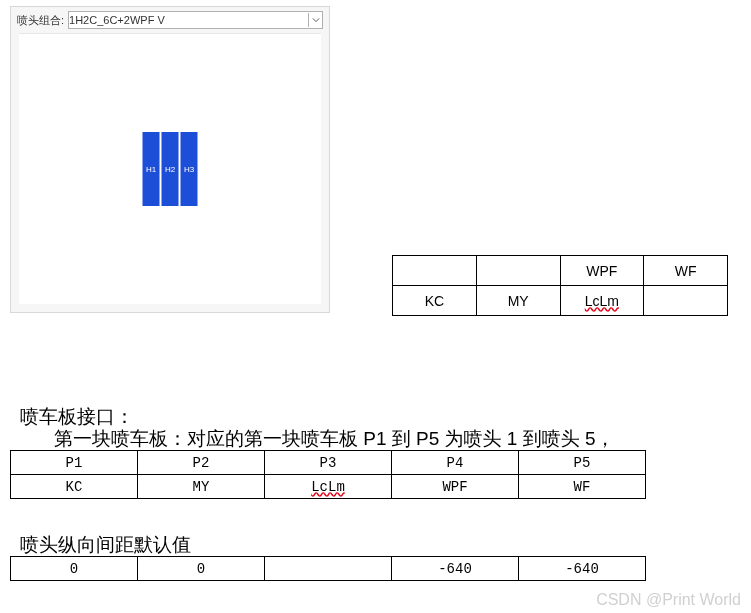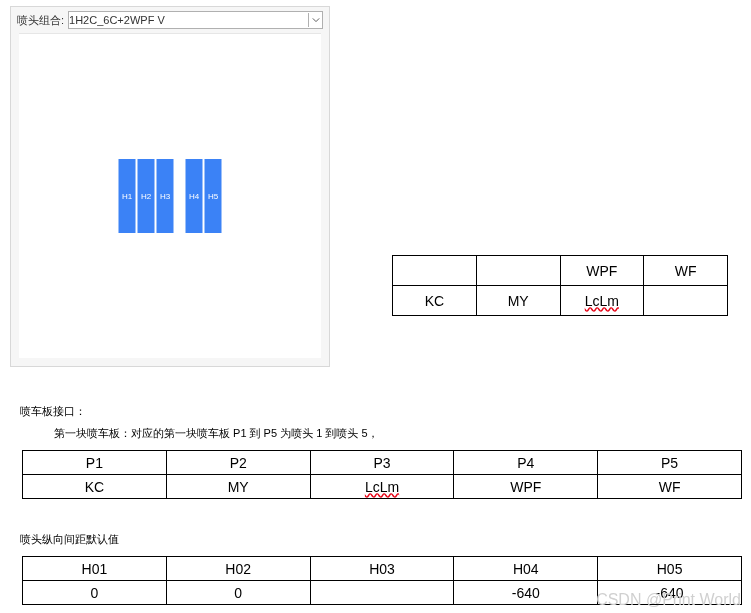--- a/index.html
+++ b/index.html
@@ -10,21 +10,21 @@
       font-family: "Microsoft YaHei", SimSun, Arial, sans-serif;
       font-size: 14px;
       color: #000;
       position: relative;
     }
     .app-window {
       position: absolute;
       left: 10px;
       top: 6px;
       width: 320px;
-      height: 361px;
+      height: 307px;
       border: 1px solid #d8d8d8;
       background: #f6f6f6;
     }
     .dd-row {
       display: flex;
       align-items: center;
       padding: 4px 6px;
       font-size: 11px;
       color: #333;
     }
@@ -61,21 +61,21 @@
       left: 50%;
       top: 50%;
       transform: translate(-50%, -50%);
       display: flex;
       gap: 12px;
     }
     .cluster { display: flex; gap: 2px; }
     .head {
       width: 17px;
       height: 74px;
-      background: #3b82f6;
+      background: #1d4ed8;
       color: #fff;
       font-size: 8px;
       display: flex;
       align-items: center;
       justify-content: center;
     }
 
     .small-table {
       position: absolute;
       left: 392px;
@@ -87,32 +87,33 @@
     .small-table td {
       border: 1px solid #000;
       text-align: center;
       height: 30px;
       padding: 2px 4px;
     }
 
     .section-text {
       position: absolute;
       left: 20px;
-      font-size: 11px;
+      font-size: 19px;
     }
     .txt1 { top: 404px; }
     .txt2 { top: 426px; margin-left: 34px; }
     .txt3 { top: 532px; }
 
     .wide-table {
       position: absolute;
       border-collapse: collapse;
-      width: 720px;
-      left: 22px;
+      width: 636px;
+      left: 10px;
       table-layout: fixed;
+      font-family: Liberation Mono, monospace;
     }
     .wide-table td {
       border: 1px solid #000;
       text-align: center;
       height: 24px;
       padding: 2px 4px;
     }
     .tbl-a { top: 450px; }
     .tbl-b { top: 556px; }
 
@@ -147,24 +148,20 @@
       </span>
     </div>
   </div>
   <div class="canvas">
     <div class="head-group">
       <div class="cluster">
         <div class="head">H1</div>
         <div class="head">H2</div>
         <div class="head">H3</div>
       </div>
-      <div class="cluster">
-        <div class="head">H4</div>
-        <div class="head">H5</div>
-      </div>
     </div>
   </div>
 </div>
 
 <table class="small-table">
   <tbody>
       <tr>
     <td></td>
     <td></td>
     <td>WPF</td>
@@ -198,27 +195,20 @@
     <td>WPF</td>
     <td>WF</td>
   </tr>
 </tbody>
   </table>
 
 <div class="section-text txt3">喷头纵向间距默认值</div>
 
 <table class="wide-table tbl-b">
   <tbody>
-      <tr>
-    <td>H01</td>
-    <td>H02</td>
-    <td>H03</td>
-    <td>H04</td>
-    <td>H05</td>
-  </tr>
   <tr>
     <td>0</td>
     <td>0</td>
     <td></td>
     <td>-640</td>
     <td>-640</td>
   </tr>
 </tbody>
   </table>
 

